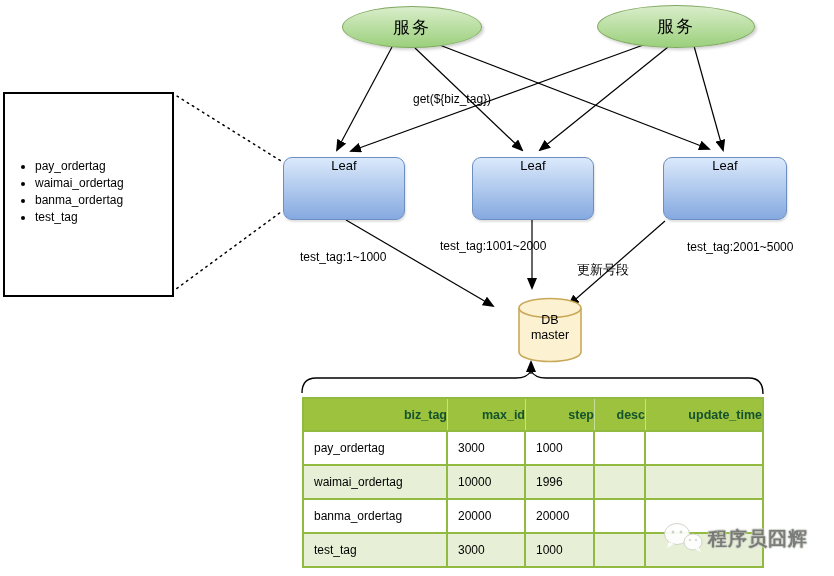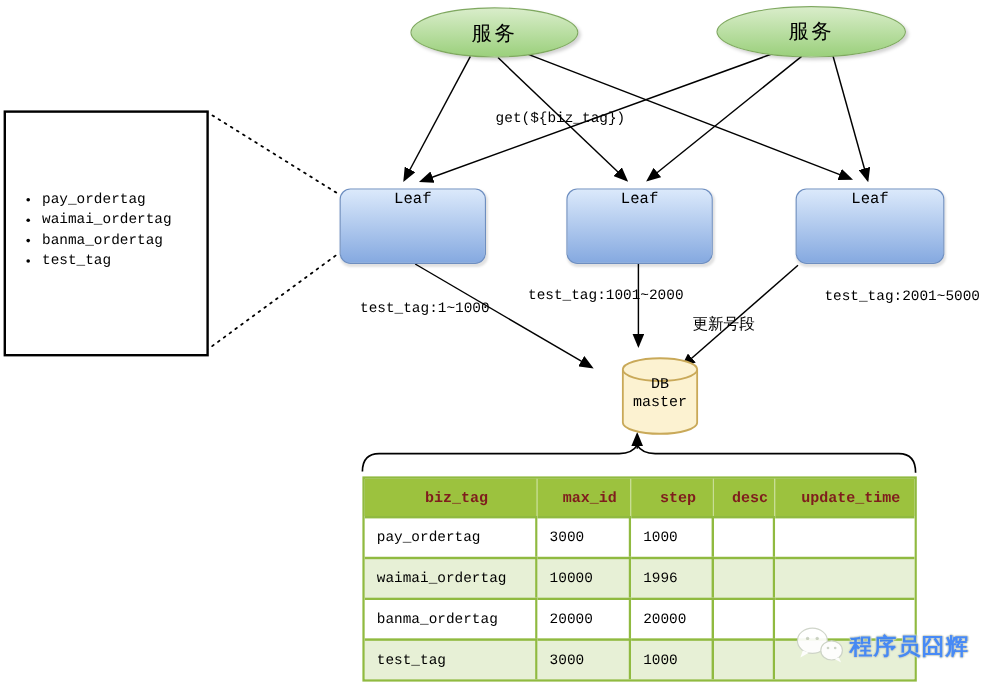--- a/index.html
+++ b/index.html
@@ -1,18 +1,18 @@
 <!DOCTYPE html>
 <html style="--service-fill-top: #d9edca; --service-fill-bottom: #9bd07c; --service-stroke: #7fa860; --leaf-fill-top: #dbe9fb; --leaf-fill-bottom: #85a9e0; --leaf-stroke: #6d8ec0; --db-fill: #fcf2d1; --db-stroke: #c9a959; --table-header-bg: #9cc23e; --table-border: #90ba40; --table-alt-row: #e7f0d6; --arrow: #000000;"><head>
 <meta charset="utf-8">
 <style>
   html,body{margin:0;padding:0;background:#fff;}
   #canvas{
     position:relative;width:834px;height:576px;background:#fff;overflow:hidden;
-    font-family:Liberation Mono, monospace;color:#000;
+    font-family:Liberation Sans, sans-serif;color:#000;
   }
   #arrows{position:absolute;left:0;top:0;width:834px;height:576px;z-index:1;}
   .abs{position:absolute;z-index:2;}
 
   
   .service{
     border-radius:50%;
     background:linear-gradient(var(--service-fill-top,#d9edca),var(--service-fill-bottom,#9bd07c));
     border:1px solid var(--service-stroke,#7fa860);
     box-shadow:2px 2px 3px rgba(0,0,0,.18);
@@ -42,37 +42,37 @@
   
   .db-text{
     position:absolute;left:0;top:16px;width:100%;text-align:center;
     font-size:12.5px;line-height:15px;white-space:pre-line;
   }
 
   
   .seg-table-wrap{border:2px solid var(--table-border,#90ba40);}
   table.seg{border-collapse:separate;border-spacing:0;table-layout:fixed;width:458px;}
   table.seg th{
-    background:var(--table-header-bg,#9cc23e);color:#7f1d1d;font-size:12.5px;font-weight:bold;
-    text-align:center;padding:0 0 0 10px;height:31px;
+    background:var(--table-header-bg,#9cc23e);color:#14532d;font-size:12.5px;font-weight:bold;
+    text-align:right;padding:0 0 0 10px;height:31px;
     border-right:1px solid rgba(255,255,255,.45);
   }
   table.seg th:last-child{border-right:none;}
   table.seg td{
     font-size:12px;padding:0 0 0 10px;height:32px;background:#fff;
     border-right:2px solid var(--table-border,#90ba40);
     border-top:2px solid var(--table-border,#90ba40);
   }
   table.seg td:last-child{border-right:none;}
   table.seg tr.alt td{background:var(--table-alt-row,#e7f0d6);}
 
   
   .watermark{z-index:5;display:flex;align-items:center;opacity:.93;}
   .watermark-text{
-    font-size:19px;font-weight:bold;color:#3b82f6;letter-spacing:1px;margin-left:4px;
+    font-size:19px;font-weight:bold;color:#737373;letter-spacing:1px;margin-left:4px;
     text-shadow:1px 0 1px #ccd2c6,-1px 0 1px #ccd2c6,0 1px 1px #ccd2c6,0 -1px 1px #ccd2c6;
   }
 </style>
 </head>
 <body>
 
 <div id="canvas">
 
   <svg id="arrows" viewBox="0 0 834 576" xmlns="http://www.w3.org/2000/svg">
     <defs>

